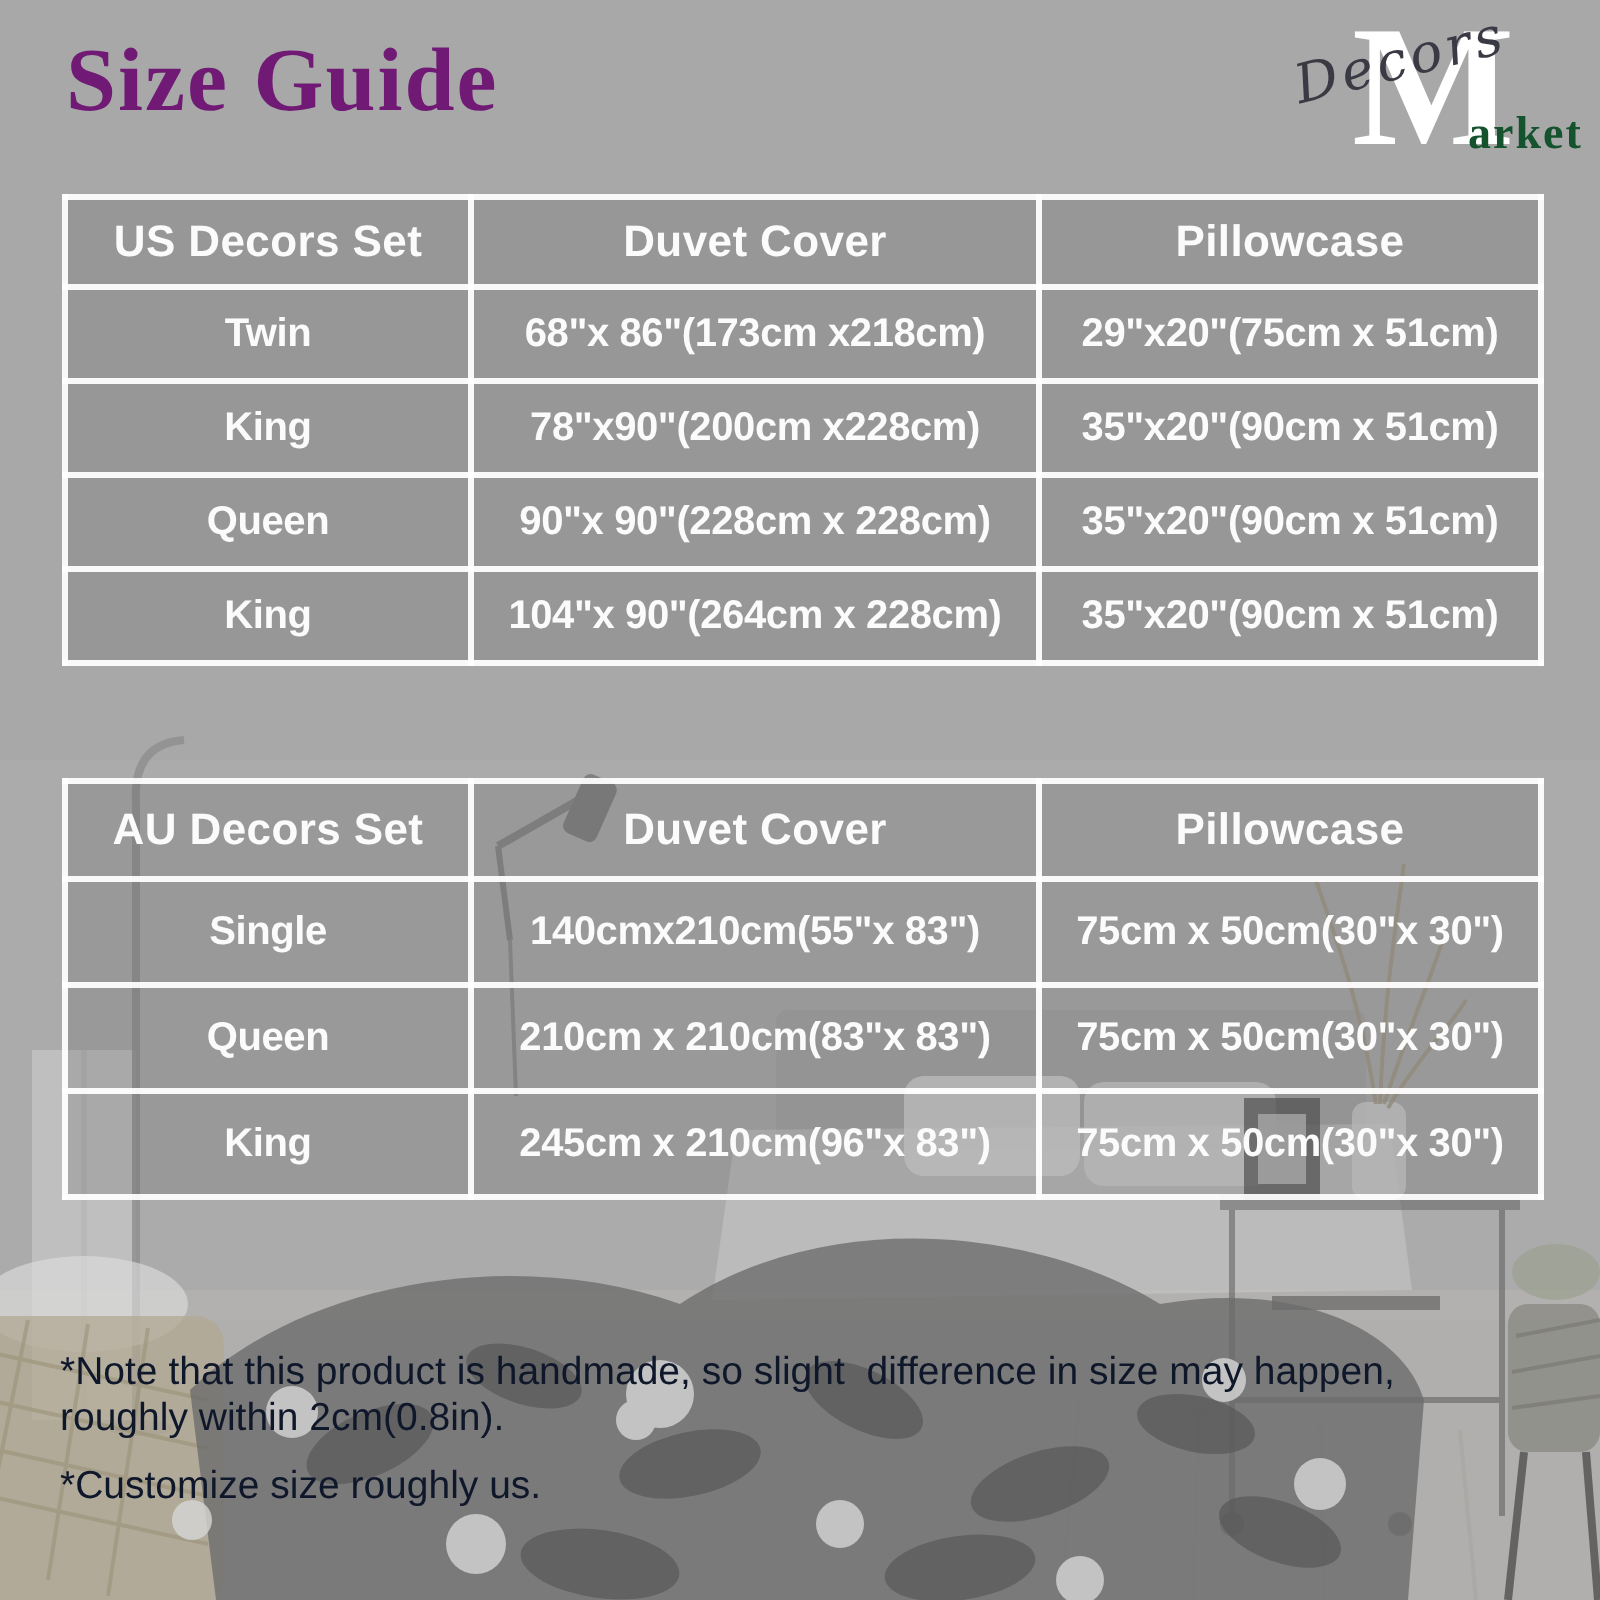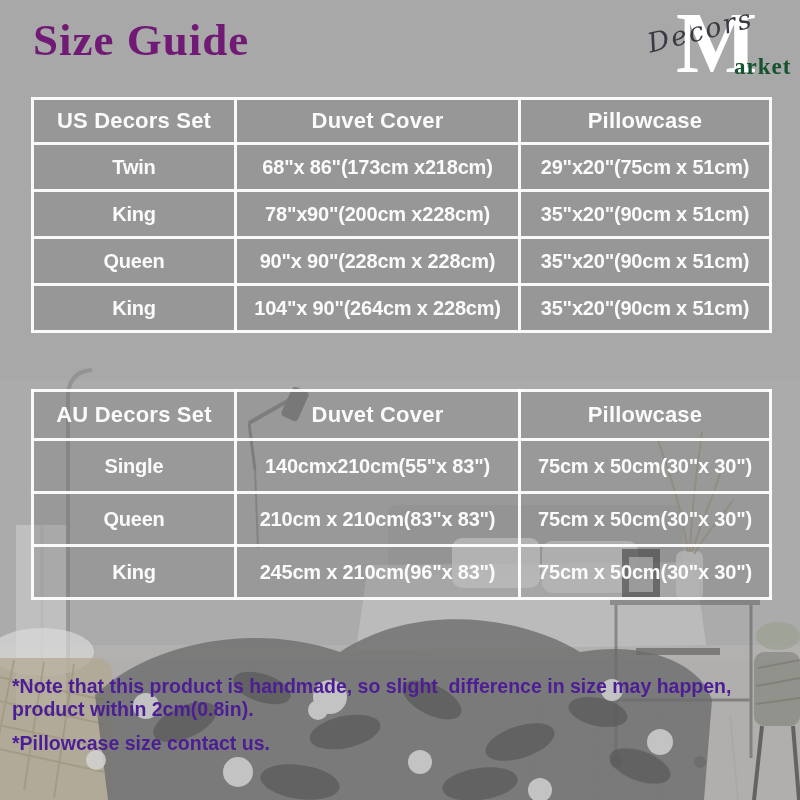--- a/index.html
+++ b/index.html
@@ -46,22 +46,22 @@
     color:#fbfbfb;text-align:center;vertical-align:middle;
     white-space:nowrap;overflow:hidden;padding:0 4px;
   }
   .size-table th{font-size:22px;font-weight:700;height:42px;letter-spacing:0.2px;}
   .size-table td{font-size:20px;font-weight:700;letter-spacing:-0.2px;}
   .t1 td{height:44px;margin-left:24px;}
   .t2 th{height:46px;}
   .t2 td{height:50px;text-align:center;}
 
   .notes{
-    position:absolute;left:12px;top:675px;width:762px;
-    color:#4c1d95;font-weight:700;font-size:19.5px;line-height:23px;
+    position:absolute;left:30px;top:675px;width:762px;
+    color:#0f172a;font-weight:400;font-size:19.5px;line-height:23px;
   }
   .note-line{margin:0;white-space:pre;}
   .note-gap{margin-top:11px;}
 </style>
 </head>
 <body>
 
 <div class="stage">
 
   <svg class="bg" viewBox="0 0 800 800" aria-hidden="true">
@@ -234,17 +234,17 @@
       <tr>
         <td>King</td>
         <td>245cm x 210cm(96"x 83")</td>
         <td>75cm x 50cm(30"x 30")</td>
       </tr>
     </tbody>
   </table>
 
   <div class="notes">
     <p class="note-line">*Note that this product is handmade, so slight  difference in size may happen,</p>
-    <p class="note-line">product within 2cm(0.8in).</p>
-    <p class="note-line note-gap">*Pillowcase size contact us.</p>
+    <p class="note-line">roughly within 2cm(0.8in).</p>
+    <p class="note-line note-gap">*Customize size roughly us.</p>
   </div>
 
 </div>
 
 </body></html>

